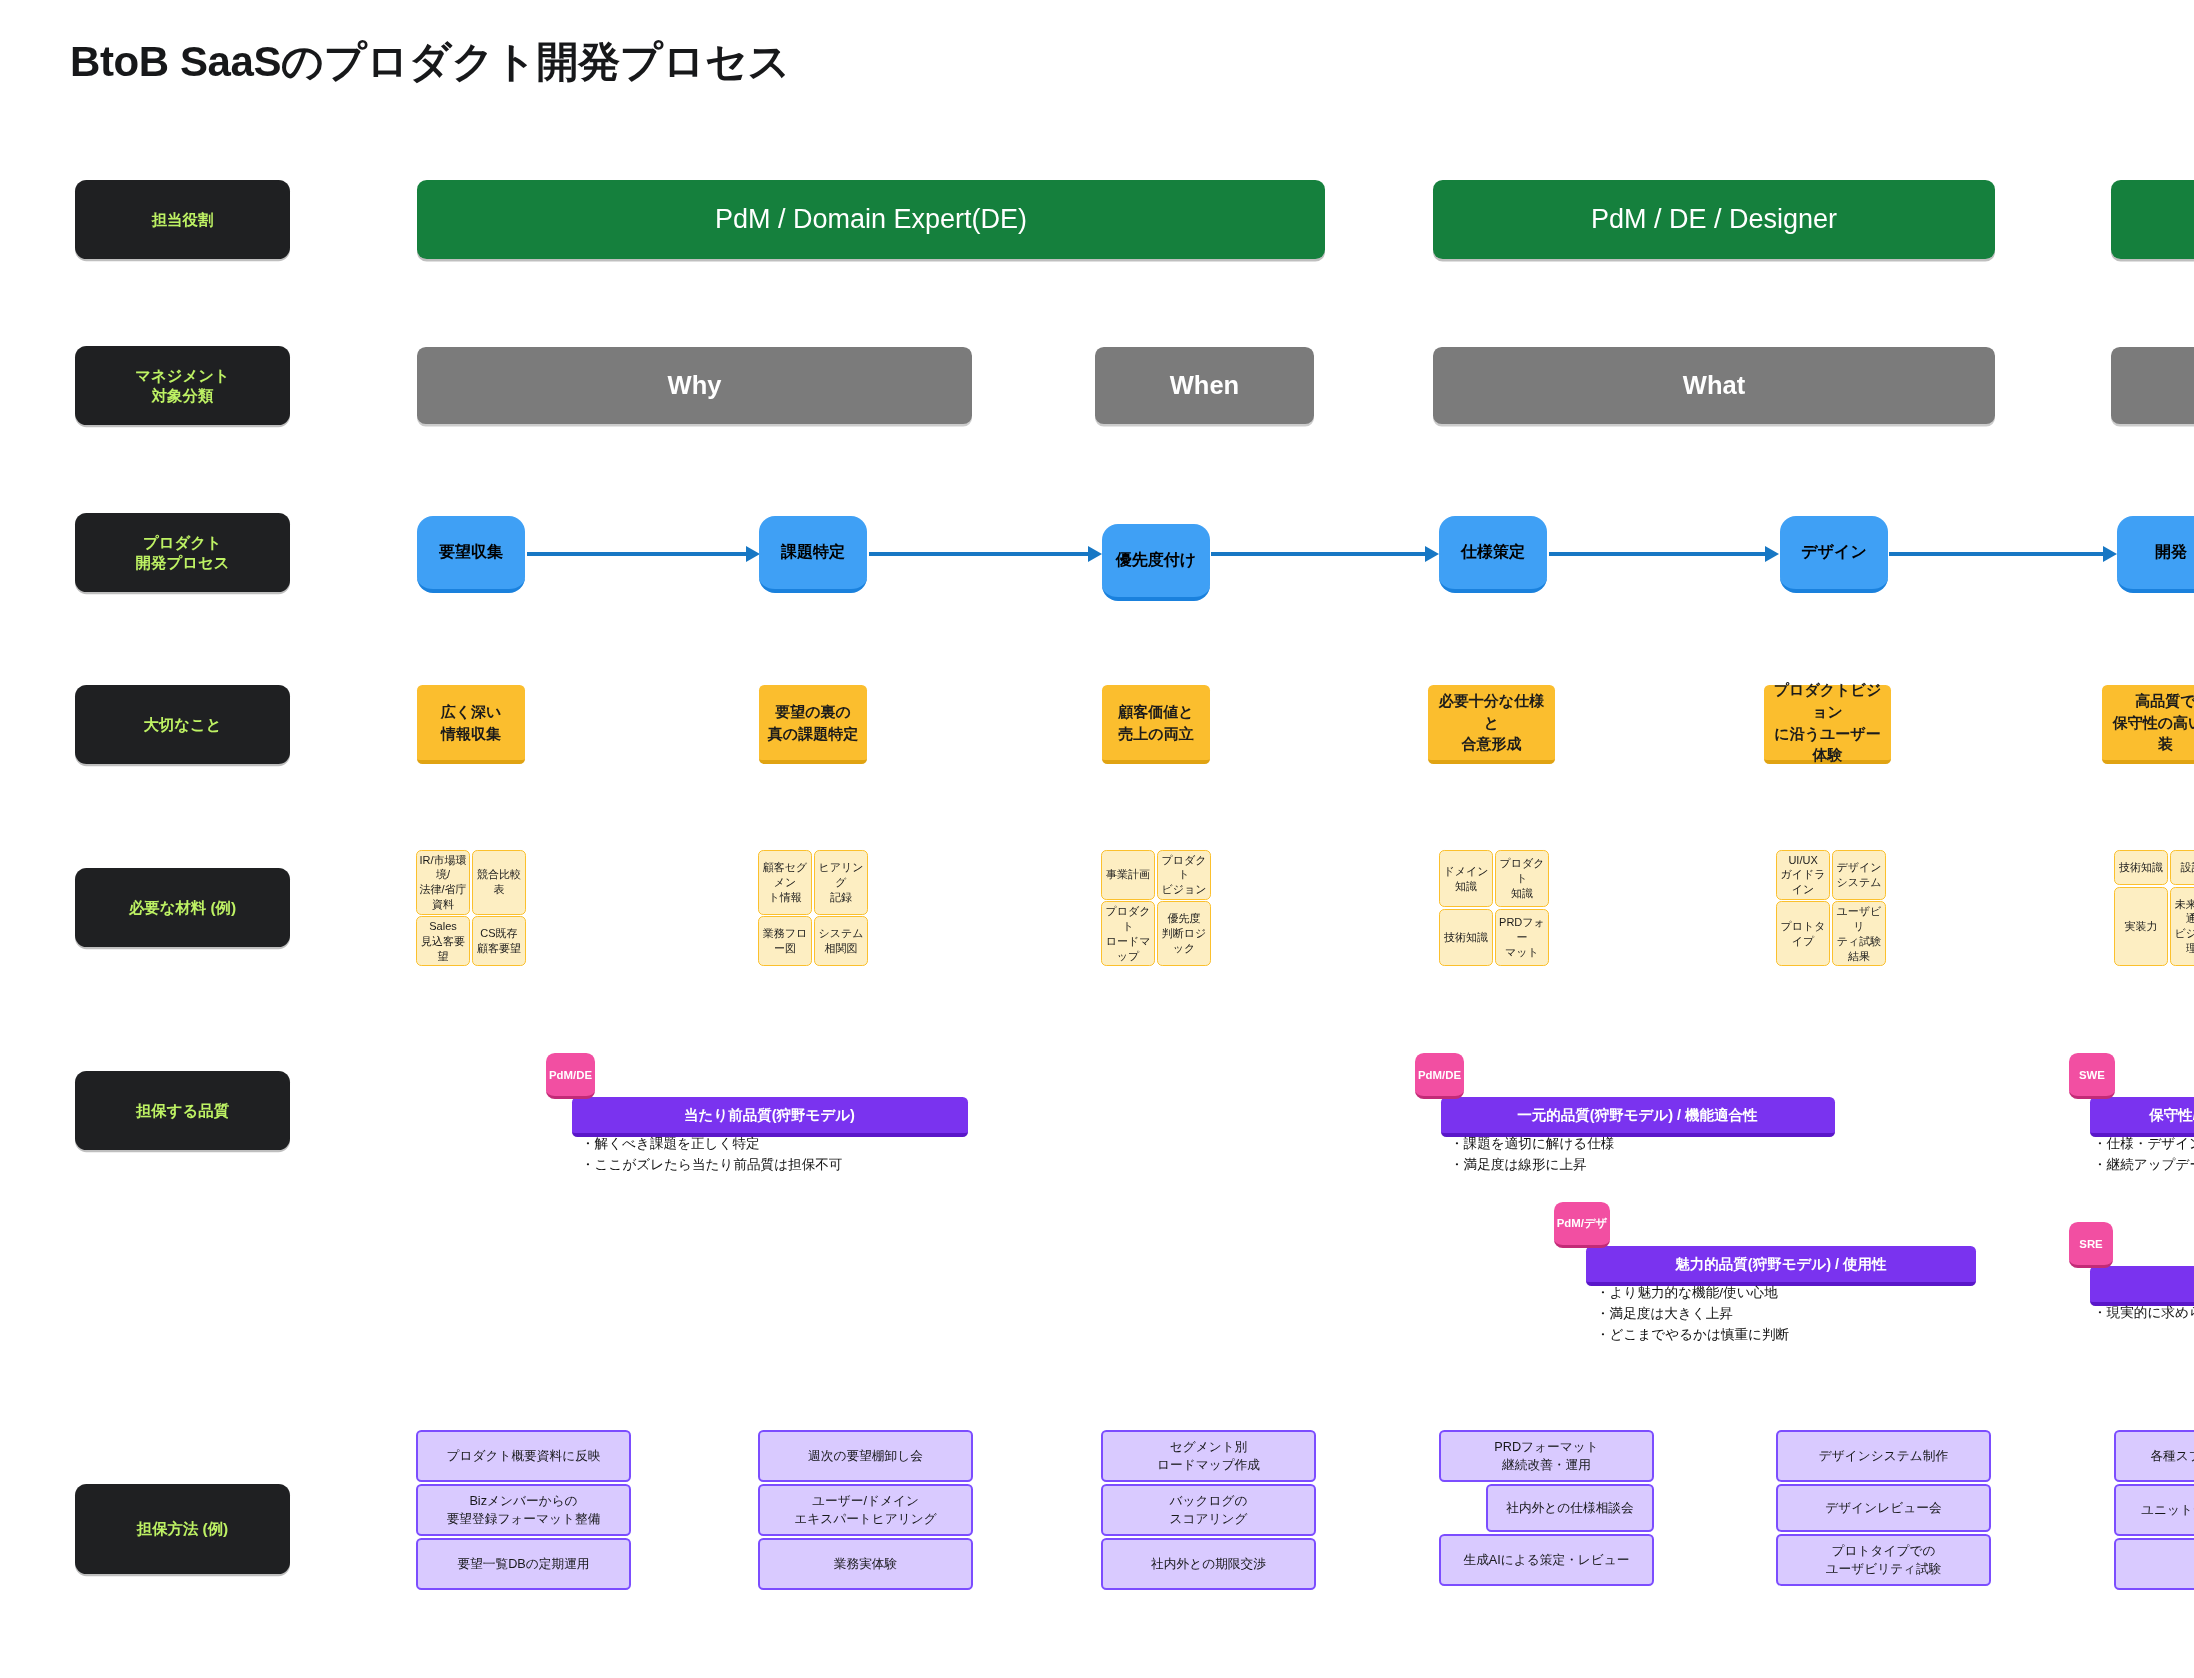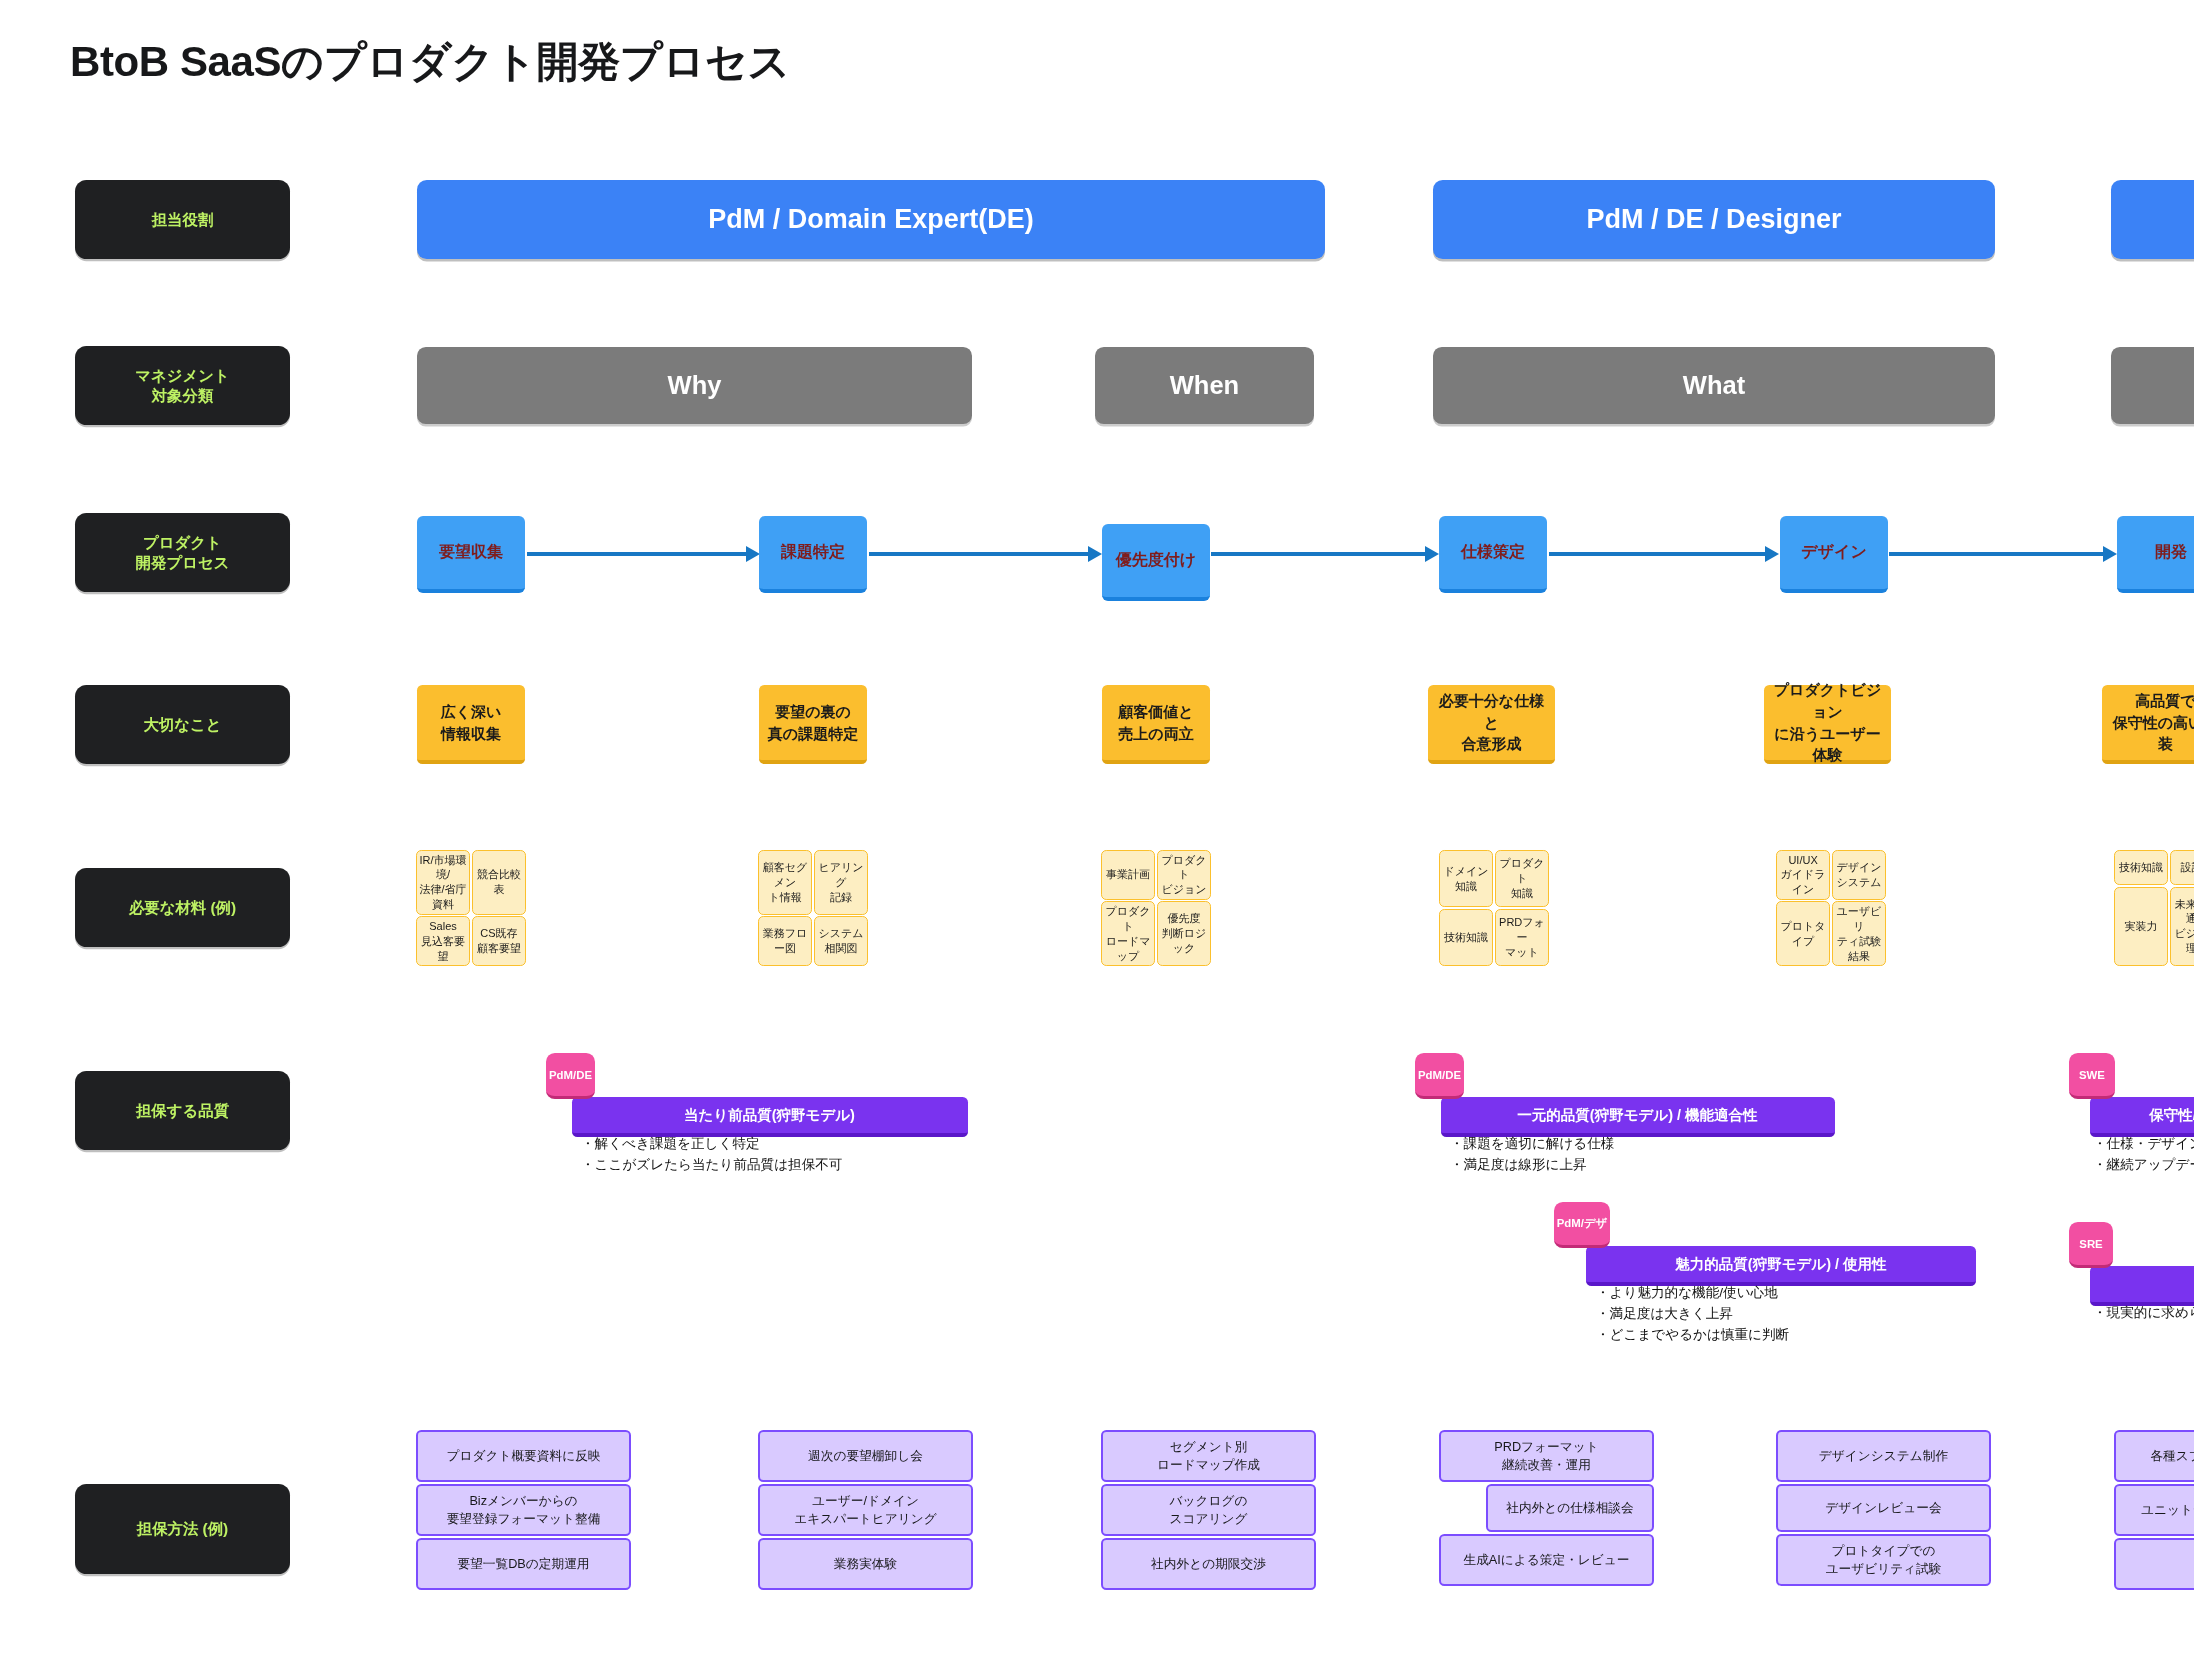--- a/index.html
+++ b/index.html
@@ -20,37 +20,37 @@
   
   .rowlabel{
     background:#1f2022;color:#bef264;border-radius:11.4px;
     display:flex;align-items:center;justify-content:center;text-align:center;
     font-weight:bold;line-height:1.25;font-size:15.4px;padding:0 4.4px;
     box-shadow:0 2.2px 0 rgba(0,0,0,.25);
   }
 
   
   .rolebar{
-    background:#3b82f6;color:#ffffff;border-radius:9.7px;
-    display:flex;align-items:center;justify-content:center;text-align:center;
-    font-weight:bold;font-size:27px;
+    background:#15803d;color:#ffffff;border-radius:9.7px;
+    display:flex;align-items:center;justify-content:center;text-align:center;
+    font-weight:normal;font-size:27px;
     box-shadow:0 2.6px 0 rgba(0,0,0,.25);
   }
 
   
   .mgmtbar{
     background:#7b7b7b;color:#ffffff;border-radius:8.8px;
     display:flex;align-items:center;justify-content:center;text-align:center;
     font-weight:bold;font-size:25.5px;
     box-shadow:0 2.6px 0 rgba(0,0,0,.2);
   }
 
   
   .procbox{
-    background:#3fa0f5;color:#7f1d1d;border-radius:6px;
+    background:#3fa0f5;color:#000000;border-radius:16px;
     border-bottom:4.4px solid #1a81dd;
     display:flex;align-items:center;justify-content:center;text-align:center;
     font-weight:bold;font-size:16px;line-height:1.3;
   }
   .arrow{
     position:absolute;height:17.6px;display:flex;align-items:center;
   }
   .arrow .shaft{height:4px;background:#1777c4;flex:1;}
   .arrow .head{
     width:0;height:0;border-top:8.3px solid transparent;border-bottom:8.3px solid transparent;

